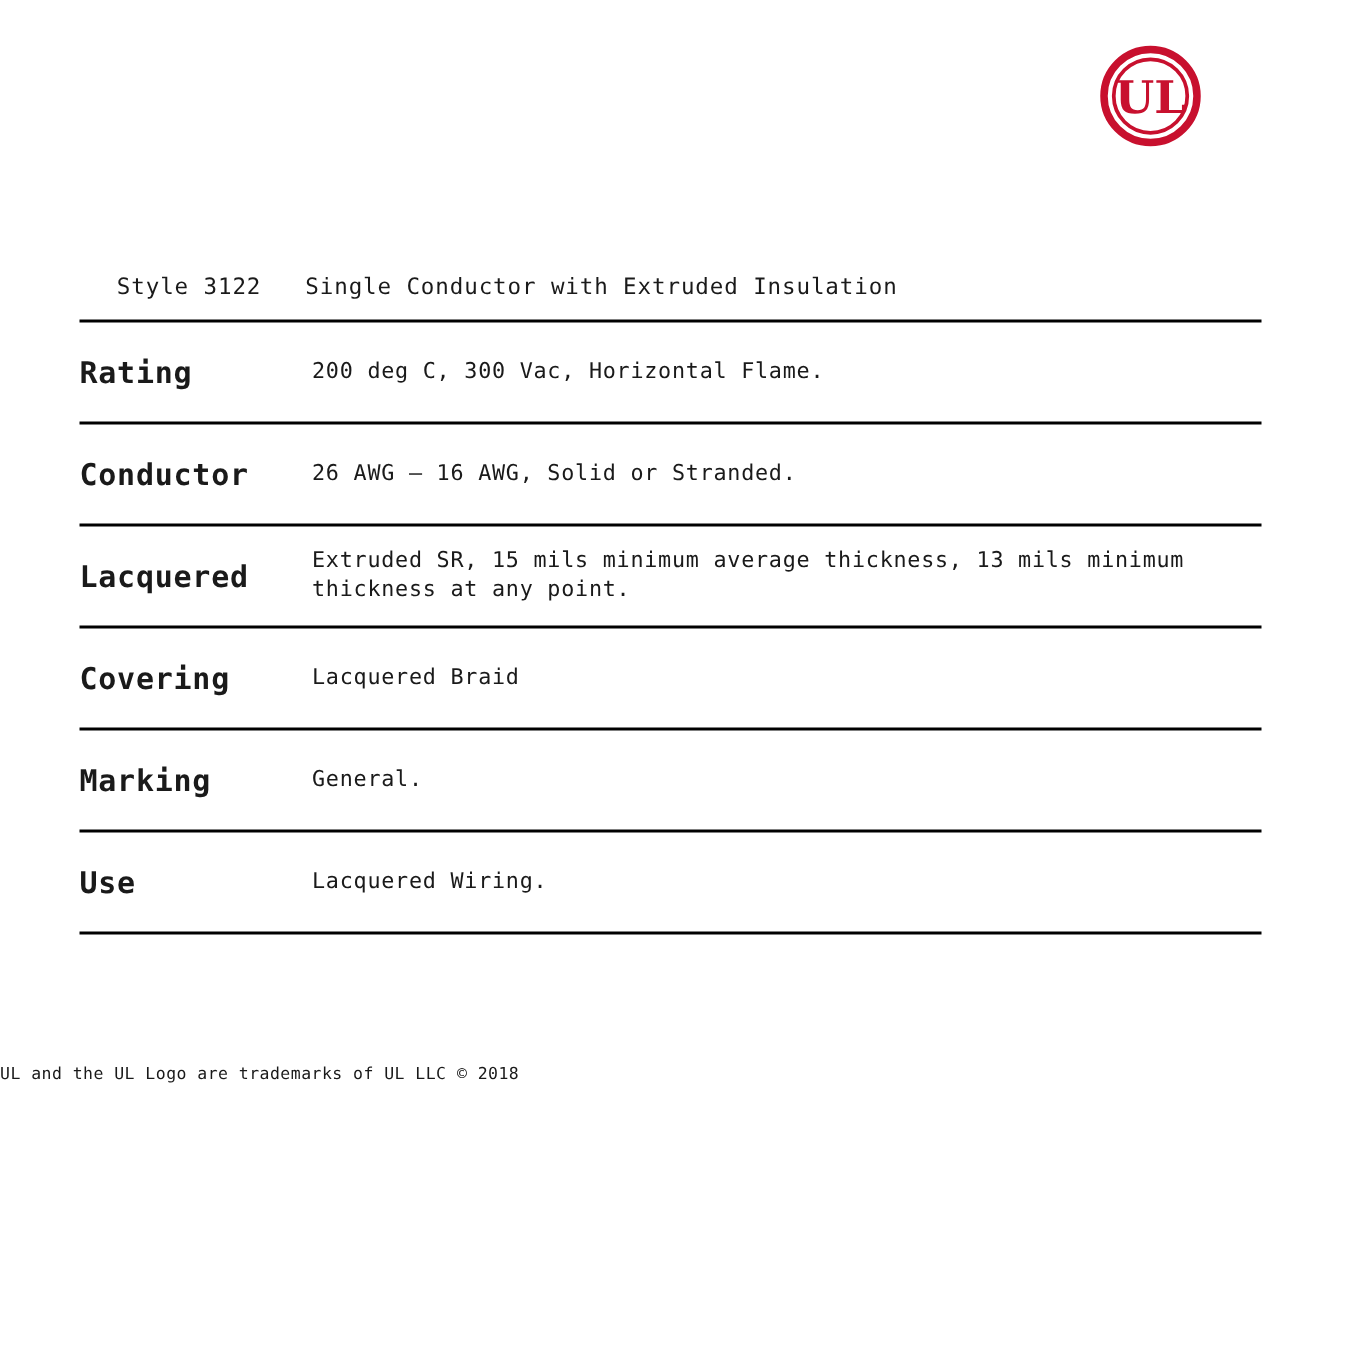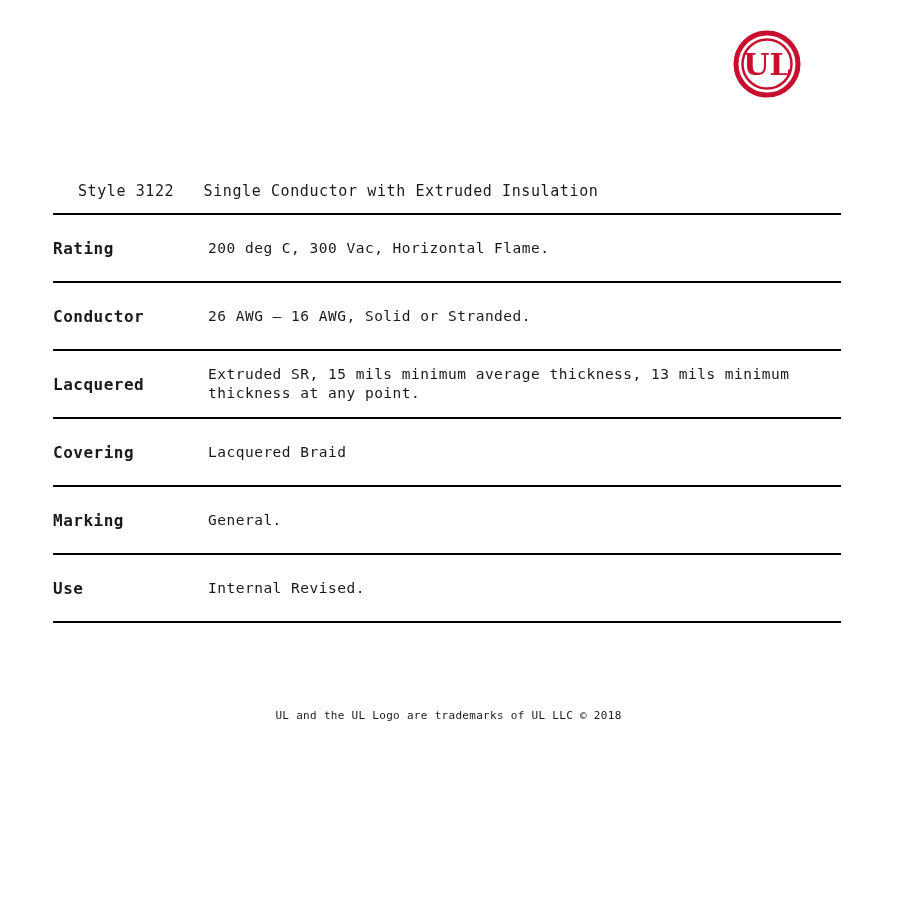--- a/index.html
+++ b/index.html
@@ -99,42 +99,41 @@
     vertical-align: middle;
   }
   .spec-row {
     border-top: 2px solid #000000;
   }
   .spec-row.last {
     border-bottom: 2px solid #000000;
   }
   .cell-label {
     width: 155px;
-    font-size: 16px;
+    font-size: 20px;
     font-weight: bold;
     letter-spacing: 0.5px;
     padding-left: 2px;
     white-space: nowrap;
   }
   .cell-value {
     font-size: 14.5px;
     letter-spacing: 0.5px;
     line-height: 19px;
     padding-right: 2px;
   }
   .r-tall td { height: 66px; }
   .r-short td { height: 66px; }
 
   
   .footer {
     position: absolute;
     top: 709px;
     left: 0;
     width: 897px;
-    text-align: center;
     font-size: 11px;
     letter-spacing: 0.3px;
   }
 </style>
 </head>
 <body>
 
 <div class="page">
 
   <div class="ul-logo">
@@ -167,20 +166,20 @@
       <tr class="spec-row r-short">
         <td class="cell-label">Covering</td>
         <td class="cell-value">Lacquered Braid</td>
       </tr>
       <tr class="spec-row r-short">
         <td class="cell-label">Marking</td>
         <td class="cell-value">General.</td>
       </tr>
       <tr class="spec-row r-short last">
         <td class="cell-label">Use</td>
-        <td class="cell-value">Internal Revised.</td>
+        <td class="cell-value">Lacquered Wiring.</td>
       </tr>
     </tbody>
   </table>
 
   <div class="footer">UL and the UL Logo are trademarks of UL LLC © 2018</div>
 
 </div>
 
 </body></html>

